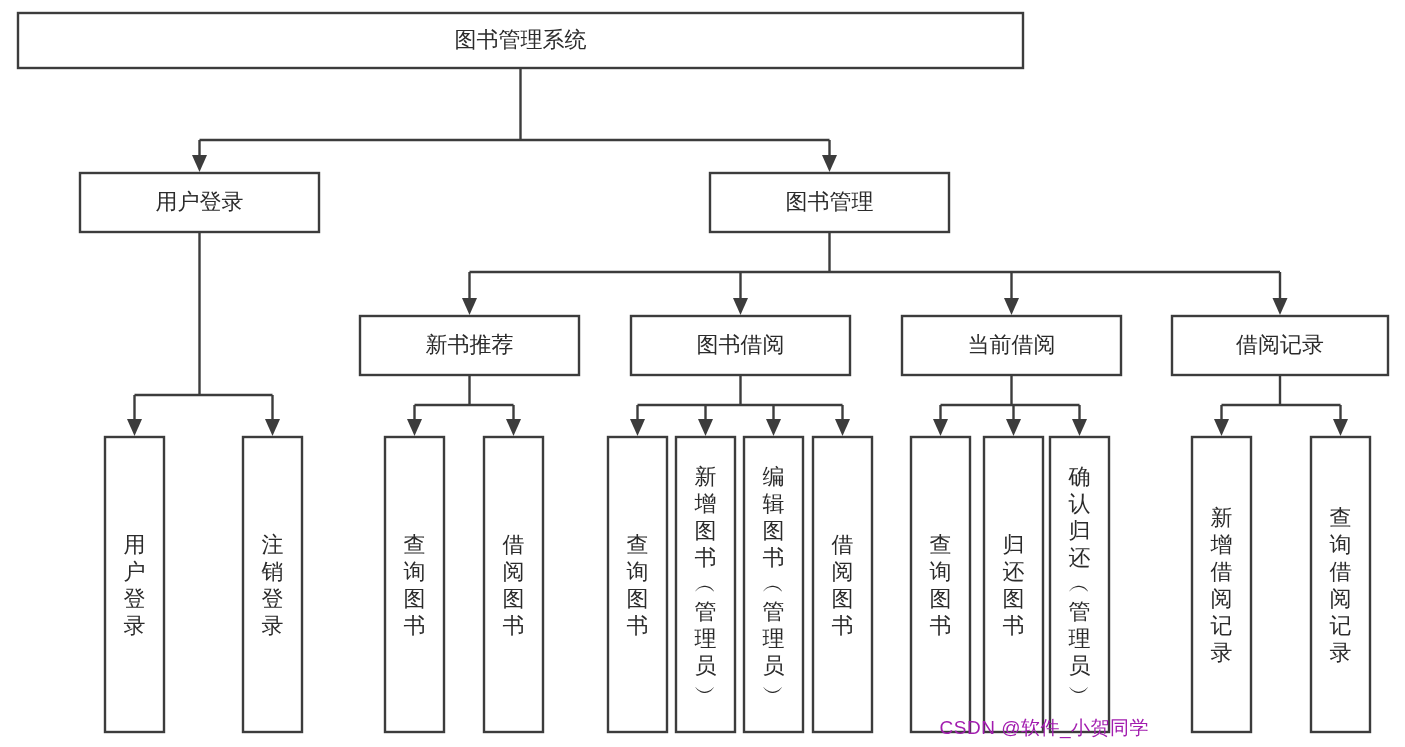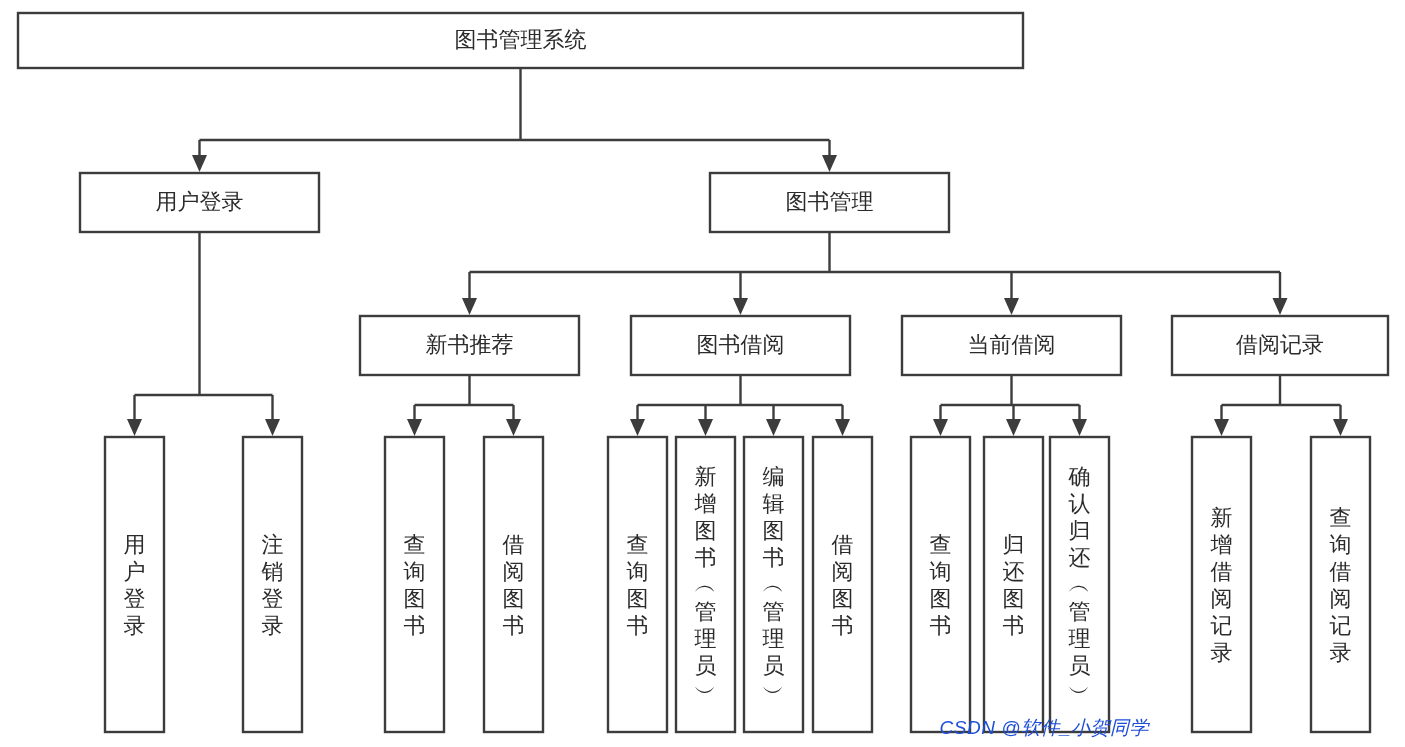--- a/index.html
+++ b/index.html
@@ -55,25 +55,24 @@
     font-size: 22px;
     fill: #2b2b2b;
     text-anchor: middle;
   }
   .watermark {
     position: absolute;
     right: 10px;
     bottom: 6px;
     font-family: "Liberation Sans", "DejaVu Sans", sans-serif;
     font-size: 19px;
-    color: #1d4ed8;
+    color: #a21caf;
     letter-spacing: 0.5px;
     white-space: nowrap;
     user-select: none;
-    font-style: italic;
   }
 </style>
 </head>
 <body>
 
 <div id="diagram-root">
   <svg id="diagram-svg" viewBox="0 0 1405 747">
     <g id="connector-layer">
         <path d="M 520.5 68 L 520.5 140" class="connector"></path>
         <path d="M 199.5 140 L 829.5 140" class="connector"></path>

